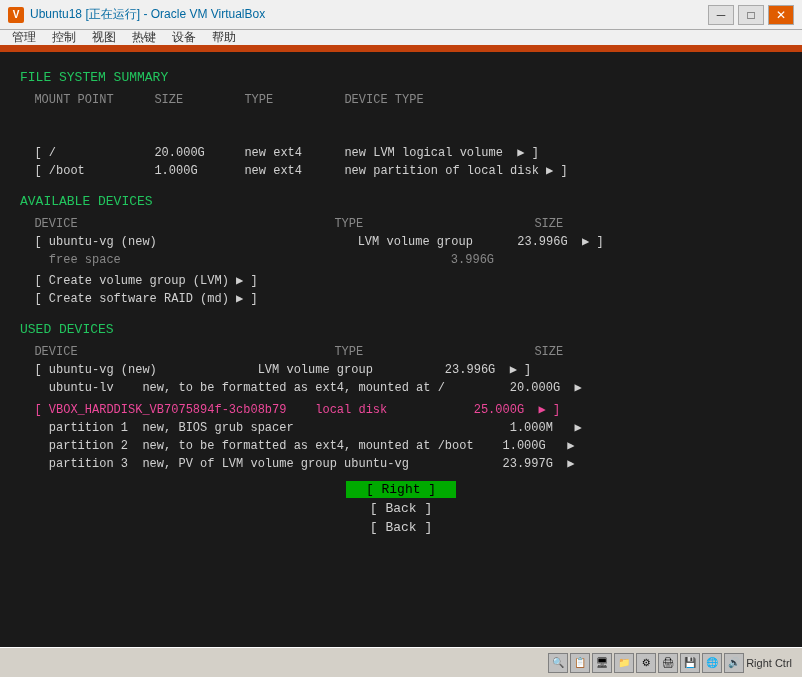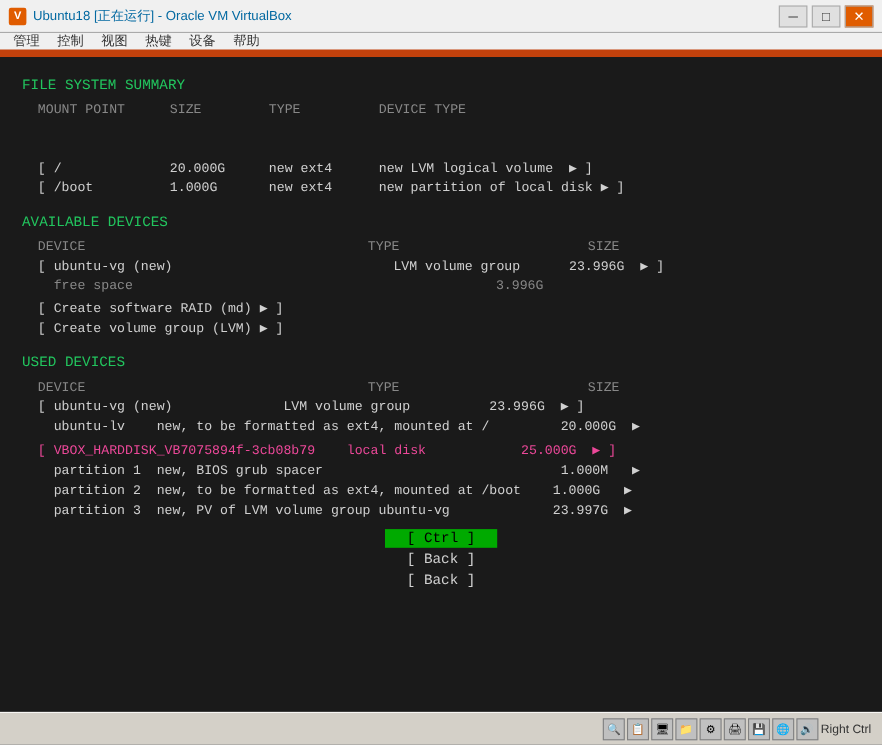--- a/index.html
+++ b/index.html
@@ -233,42 +233,42 @@
     <div class="divider"></div>
 
     <div class="section-title">AVAILABLE DEVICES</div>
 
     <div class="pre-line gray-text">  <span style="display:inline-block;width:300px;">DEVICE</span><span style="display:inline-block;width:200px;">TYPE</span><span>SIZE</span></div>
 
     <div class="pre-line" style="color:#d0d0d0;">  [ ubuntu-vg (new)              <span style="display:inline-block;width:100px;"></span>LVM volume group  <span style="display:inline-block;width:30px;"></span>23.996G  ▶ ]</div>
     <div class="pre-line gray-text">    free space<span style="display:inline-block;width:330px;"></span>3.996G</div>
 
     <div class="divider-sm"></div>
+    <div class="pre-line" style="color:#d0d0d0;">  [ Create volume group (LVM) ▶ ]</div>
     <div class="pre-line" style="color:#d0d0d0;">  [ Create software RAID (md) ▶ ]</div>
-    <div class="pre-line" style="color:#d0d0d0;">  [ Create volume group (LVM) ▶ ]</div>
 
     <div class="divider"></div>
 
     <div class="section-title">USED DEVICES</div>
 
     <div class="pre-line gray-text">  <span style="display:inline-block;width:300px;">DEVICE</span><span style="display:inline-block;width:200px;">TYPE</span><span>SIZE</span></div>
 
     <div class="pre-line" style="color:#d0d0d0;">  [ ubuntu-vg (new)              LVM volume group          23.996G  ▶ ]</div>
     <div class="pre-line" style="color:#d0d0d0;">    ubuntu-lv    new, to be formatted as ext4, mounted at /         20.000G  ▶</div>
 
     <div style="height:4px;"></div>
 
     <div class="pre-line" style="color:#ec4899;">  [ VBOX_HARDDISK_VB7075894f-3cb08b79    local disk            25.000G  ▶ ]</div>
     <div class="pre-line" style="color:#d0d0d0;">    partition 1  new, BIOS grub spacer                              1.000M   ▶</div>
     <div class="pre-line" style="color:#d0d0d0;">    partition 2  new, to be formatted as ext4, mounted at /boot    1.000G   ▶</div>
     <div class="pre-line" style="color:#d0d0d0;">    partition 3  new, PV of LVM volume group ubuntu-vg             23.997G  ▶</div>
 
     <div class="bottom-buttons">
       <div class="btn-row">
-        <span class="btn-done">[ Ctrl    ]</span>
+        <span class="btn-done">[ Right    ]</span>
       </div>
       <div class="btn-row">
         <span class="btn-normal">[ Back   ]</span>
       </div>
       <div class="btn-row">
         <span class="btn-normal">[ Back    ]</span>
       </div>
     </div>
 
   </div>

